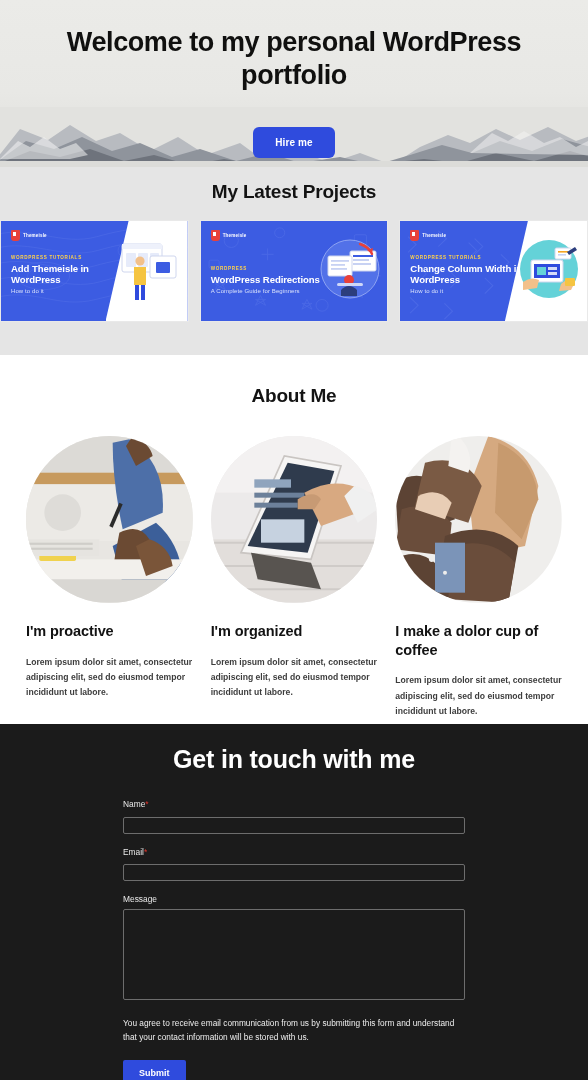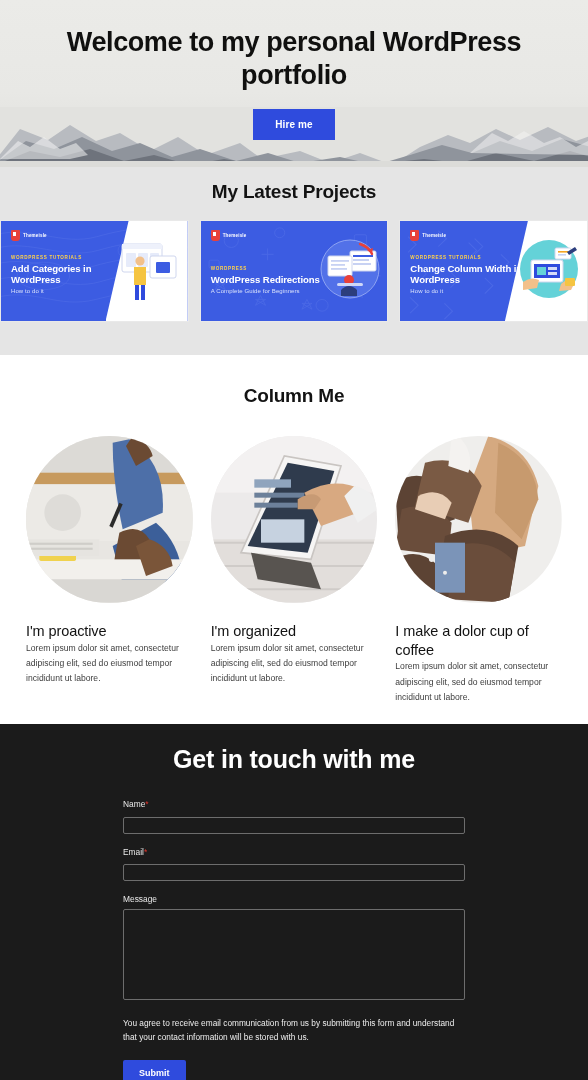--- a/index.html
+++ b/index.html
@@ -35,29 +35,29 @@
   .hero-title {
     font-size: 27px;
     line-height: 1.24;
     font-weight: bold;
     color: #10100f;
     letter-spacing: -0.4px;
     padding: 0 36px;
   }
   .btn-primary {
     display: inline-block;
-    margin-top: 16px;
+    margin-top: 34px;
     background: #2f4bdd;
     color: #ffffff;
     font-size: 10px;
     font-weight: bold;
     letter-spacing: 0.1px;
     padding: 10px 22px;
     border: none;
-    border-radius: 0;
+    border-radius: 6px;
     cursor: pointer;
   }
 
   
   .projects {
     background: #e5e5e5;
     height: 188px;
     padding-top: 14px;
   }
   .section-title {
@@ -171,30 +171,31 @@
     width: 100%;
     aspect-ratio: 1 / 1;
     border-radius: 50%;
     overflow: hidden;
     position: relative;
   }
   .about-photo svg { width: 100%; height: 100%; display: block; }
   .about-name {
     margin-top: 19px;
     font-size: 14.5px;
-    font-weight: normal;
+    font-weight: bold;
     color: #121212;
     line-height: 1.3;
     letter-spacing: -0.1px;
   }
   .about-body {
-    margin-top: 0;
+    margin-top: 14px;
     font-size: 8.6px;
     line-height: 1.78;
     color: #3d3d3d;
+    font-weight: bold;
   }
 
   
   .contact {
     background: #1b1b1b;
     position: absolute;
     left: 0; right: 0;
     top: 724px;
     bottom: 0;
     padding: 21px 0 0 0;
@@ -304,21 +305,21 @@
             </g>
           </svg>
         </div>
         <div class="pc-white-wedge"></div>
         <div class="pc-logo">
           <span class="pc-logo-mark"></span>
           <span class="pc-logo-text">Themeisle</span>
         </div>
         <div class="pc-text">
           <div class="pc-eyebrow">WORDPRESS TUTORIALS</div>
-          <div class="pc-title">Add Categories in WordPress</div>
+          <div class="pc-title">Add Themeisle in WordPress</div>
           <div class="pc-sub">How to do it</div>
         </div>
         <div class="pc-art">
           <svg width="66" height="70" viewBox="0 0 66 70">
             <rect x="6" y="10" width="40" height="28" rx="2" fill="#fff" stroke="#cfd6ee"></rect>
             <rect x="6" y="10" width="40" height="5" fill="#eef1fb"></rect>
             <rect x="10" y="19" width="10" height="14" rx="1" fill="#e6ebfa"></rect>
             <rect x="22" y="19" width="10" height="14" rx="1" fill="#e6ebfa"></rect>
             <rect x="34" y="19" width="9" height="14" rx="1" fill="#e6ebfa"></rect>
             <rect x="34" y="22" width="26" height="22" rx="2" fill="#fff" stroke="#cfd6ee"></rect>
@@ -425,21 +426,21 @@
             <rect x="48" y="40" width="10" height="8" rx="1" fill="#f5c441"></rect>
             <path d="M50 14 l8 -5 2 3 -8 5z" fill="#2c3e7d"></path>
           </svg>
         </div>
       </article>
 
     </div>
   </section>
 
   <section class="about">
-    <h2 class="section-title">Column Me</h2>
+    <h2 class="section-title">About Me</h2>
     <div class="about-row">
 
       <div class="about-col">
         <div class="about-photo">
           <svg viewBox="0 0 100 100" preserveAspectRatio="xMidYMid slice">
             <rect width="100" height="100" fill="#e8e6e2"></rect>
             <rect x="0" y="0" width="100" height="22" fill="#dcdad6"></rect>
             <rect x="0" y="22" width="100" height="7" fill="#c79a5e"></rect>
             <rect x="0" y="29" width="100" height="34" fill="#eceae6"></rect>
             <circle cx="22" cy="46" r="11" fill="#dedcd8"></circle>

